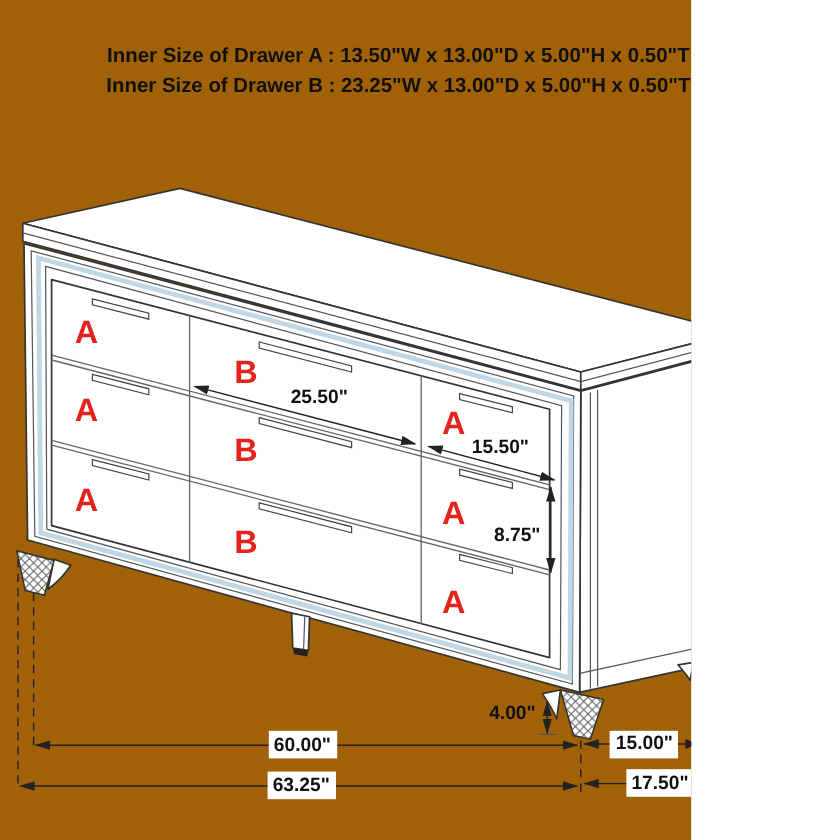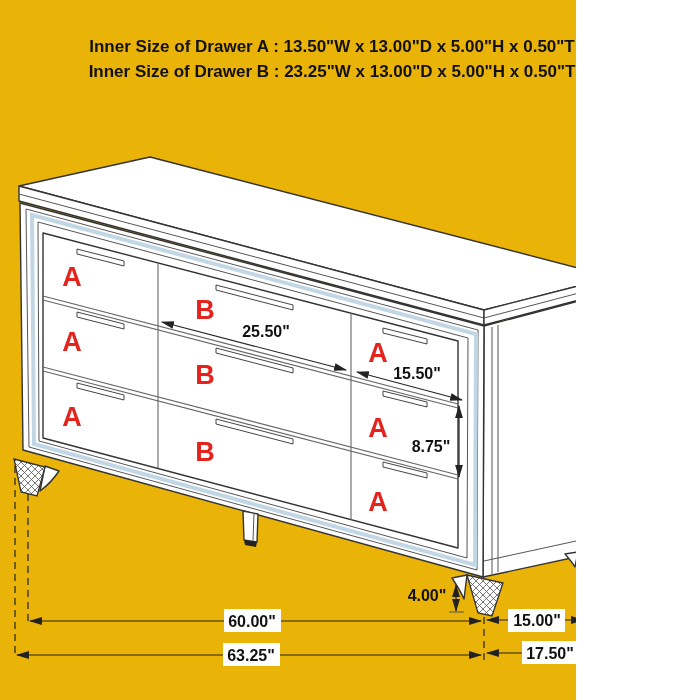--- a/index.html
+++ b/index.html
@@ -1,16 +1,16 @@
 <!DOCTYPE html>
 <html><head>
 <meta charset="utf-8">
 <style>
   html,body{margin:0;padding:0;background:#fff;}
-  .page{width:576px;height:700px;position:relative;background:#eab308;overflow:hidden;
+  .page{width:576px;height:700px;position:relative;background:#a16207;overflow:hidden;
         font-family:"Liberation Sans", sans-serif;}
   svg{display:block;}
   .title-text{font:700 17px "Liberation Sans", sans-serif;fill:#111;}
   .dim-text{font:700 16px "Liberation Sans", sans-serif;fill:#111;}
   .drawer-letter{font:700 27px "Liberation Sans", sans-serif;}
   .outline{stroke:#333;stroke-width:1.4;fill:none;stroke-linejoin:round;}
   .thin{stroke:#555;stroke-width:1;fill:none;}
   .grid{stroke:#666;stroke-width:1.1;fill:none;}
   .dim{stroke:#222;stroke-width:1.2;fill:none;}
   .dash{stroke:#222;stroke-width:1.2;fill:none;stroke-dasharray:7 5;}

